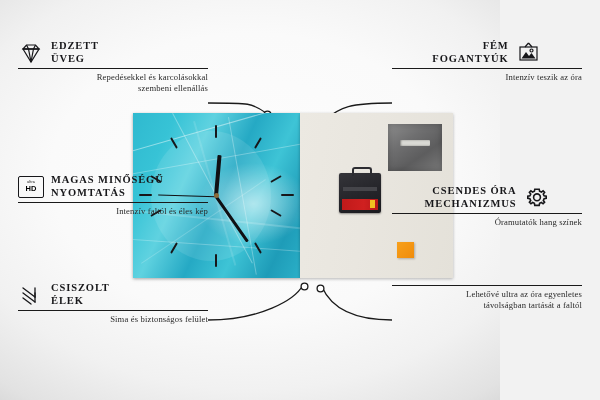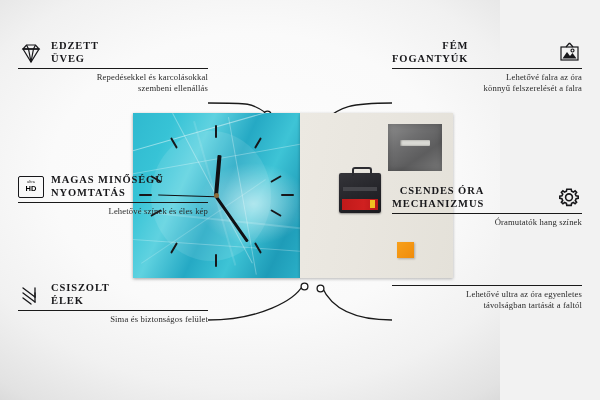--- a/index.html
+++ b/index.html
@@ -50,21 +50,21 @@
   
   .callout{position:absolute;width:190px;}
   .co-head{display:flex;align-items:center;gap:7px;}
   .co-title{font-size:10.5px;letter-spacing:.9px;color:#17171a;line-height:12.5px;
             font-weight:700;text-transform:uppercase;}
   .co-rule{height:1px;background:#1a1a1a;margin:3px 0 3px;}
   .co-sub{font-size:8.6px;color:#2a2a2a;line-height:11px;letter-spacing:.15px;}
   .left .co-head{justify-content:flex-start;}
   .left .co-title{text-align:left;}
   .left .co-sub{text-align:right;}
-  .right .co-head{justify-content:space-between;}
+  .right .co-head{justify-content:center;}
   .right .co-title{text-align:right;}
   .right .co-sub{text-align:right;}
   .ico{width:26px;height:24px;flex:0 0 26px;display:flex;align-items:center;justify-content:center;}
   .ico svg{display:block;}
   
   #c-glass{left:18px;top:40px;}
   #c-print{left:18px;top:174px;}
   #c-edge{left:18px;top:282px;}
   #c-handle{left:392px;top:40px;}
   #c-mech{left:392px;top:185px;}
@@ -174,21 +174,21 @@
             <s>ultra</s>
             <b>HD</b>
           </span>
       </span>
       <div>
         <div class="co-title">MAGAS MINŐSÉGŰ</div>
         <div class="co-title">NYOMTATÁS</div>
       </div>
     </div>
     <div class="co-rule"></div>
-    <div class="co-sub">Lehetővé színek és éles kép</div>
+    <div class="co-sub">Intenzív faltól és éles kép</div>
   </div>
 
   <div class="callout left" id="c-edge">
     <div class="co-head">
       <span class="ico">
         <svg width="24" height="22" viewBox="0 0 24 22">
           <g stroke="#17171a" stroke-width="1.3" fill="none" stroke-linecap="round">
             <path d="M4,4 L16,13"></path>
               <path d="M4,9 L16,18"></path>
               <path d="M4,14 L12,20"></path>
@@ -217,22 +217,21 @@
           <g fill="none" stroke="#17171a" stroke-width="1.2">
             <path d="M12.5,2 L9,6 M12.5,2 L16,6"></path>
             <rect x="4" y="6" width="17" height="13"></rect>
             <path d="M5.5,17.5 L10,11 L13,15 L15.5,12 L19.5,17.5 Z" fill="#17171a" stroke="none"></path>
             <circle cx="15.5" cy="9.5" r="1.5"></circle>
           </g>
         </svg>
       </span>
     </div>
     <div class="co-rule"></div>
-    <div class="co-sub">Lehetővé falra az óra</div>
-    <div class="co-sub">könnyű felszerelését a falra</div>
+    <div class="co-sub">Intenzív teszik az óra</div>
   </div>
 
   <div class="callout right" id="c-mech">
     <div class="co-head">
       <div>
         <div class="co-title">CSENDES ÓRA</div>
         <div class="co-title">MECHANIZMUS</div>
       </div>
       <span class="ico">
         <svg width="24" height="24" viewBox="0 0 24 24">

